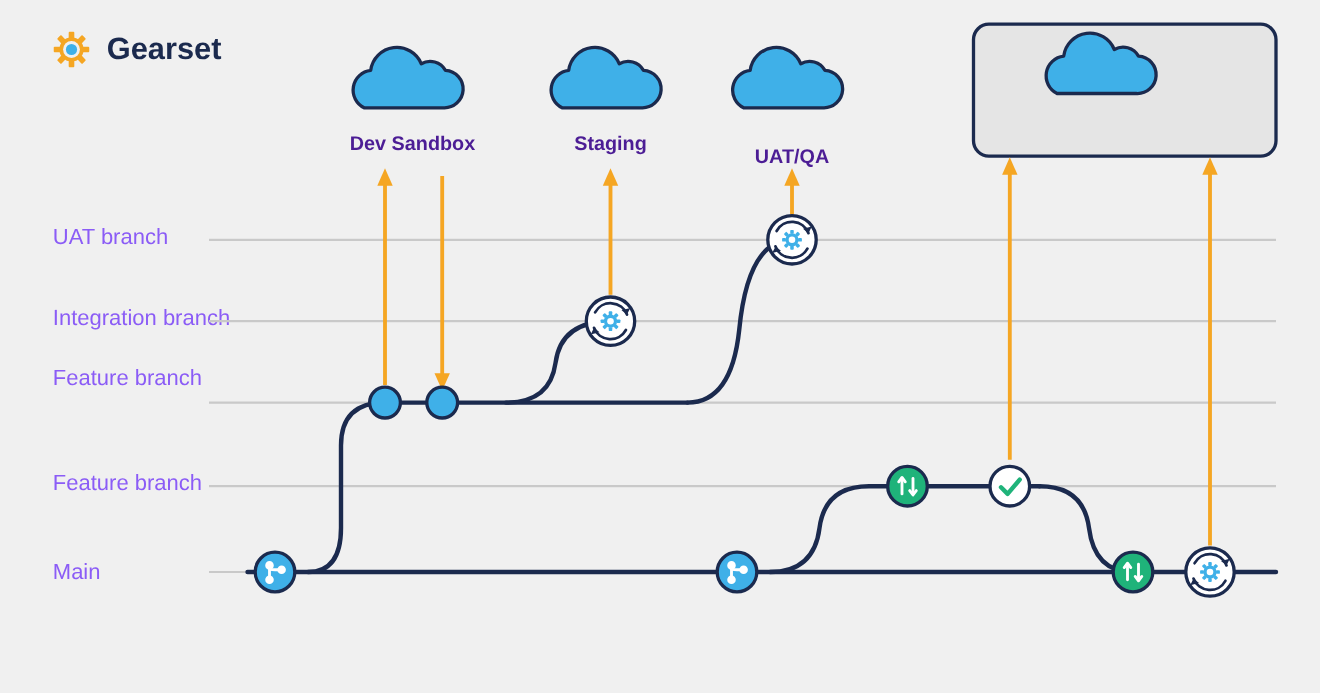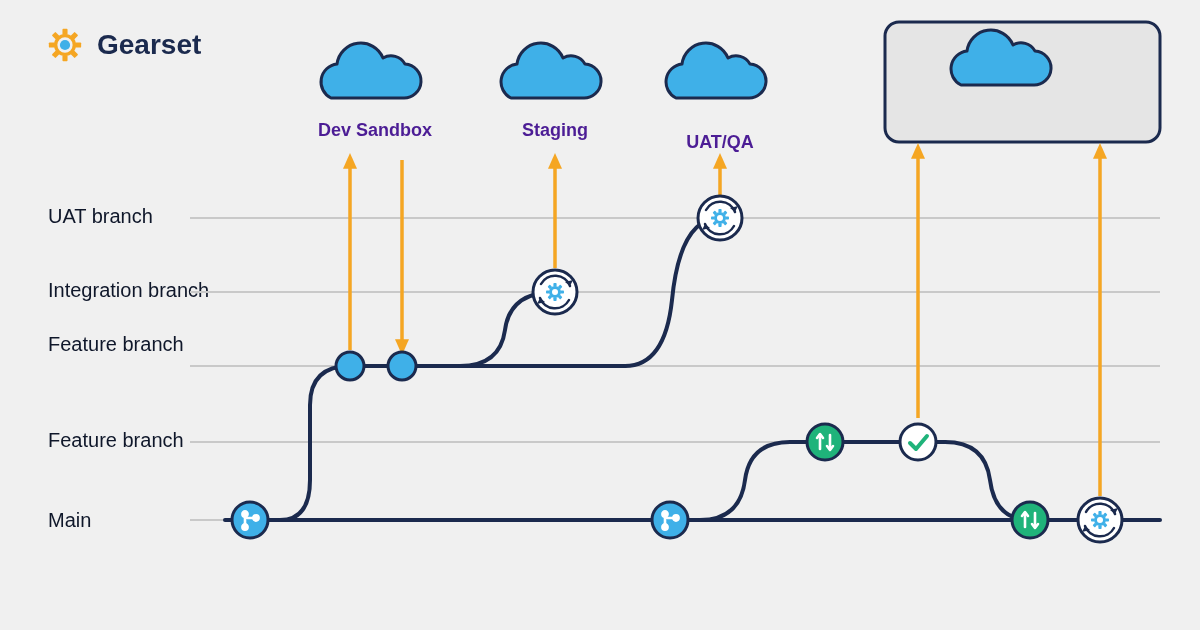--- a/index.html
+++ b/index.html
@@ -21,21 +21,21 @@
   }
   .logo-text {
     font-size: 28px;
     font-weight: 700;
     color: #1b2a4e;
   }
   .branch-label {
     position: absolute;
     left: 48px;
     font-size: 20px;
-    color: #0f172a;
+    color: #8b5cf6;
     line-height: 1.2;
     transform: translateY(-50%);
   }
   .branch-label.two-line { transform: translateY(-60%); }
   .env-label {
     position: absolute;
     font-size: 18px;
     font-weight: 700;
     color: #4c1d95;
     text-align: center;

